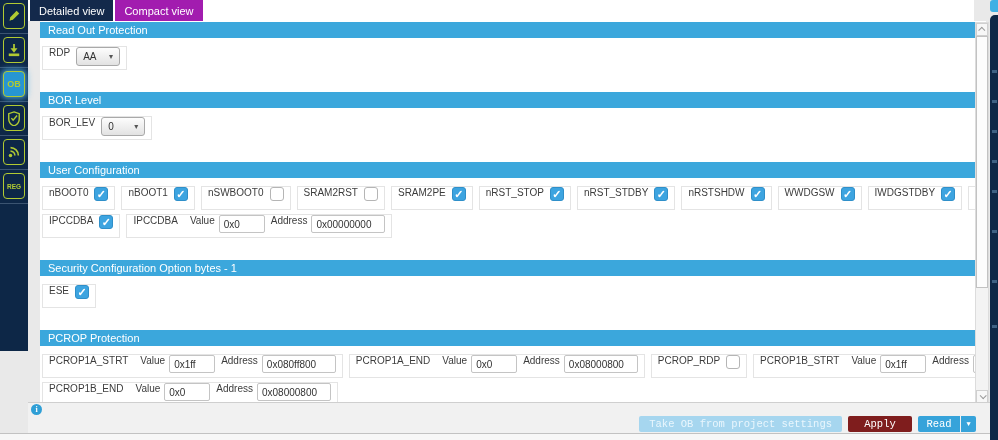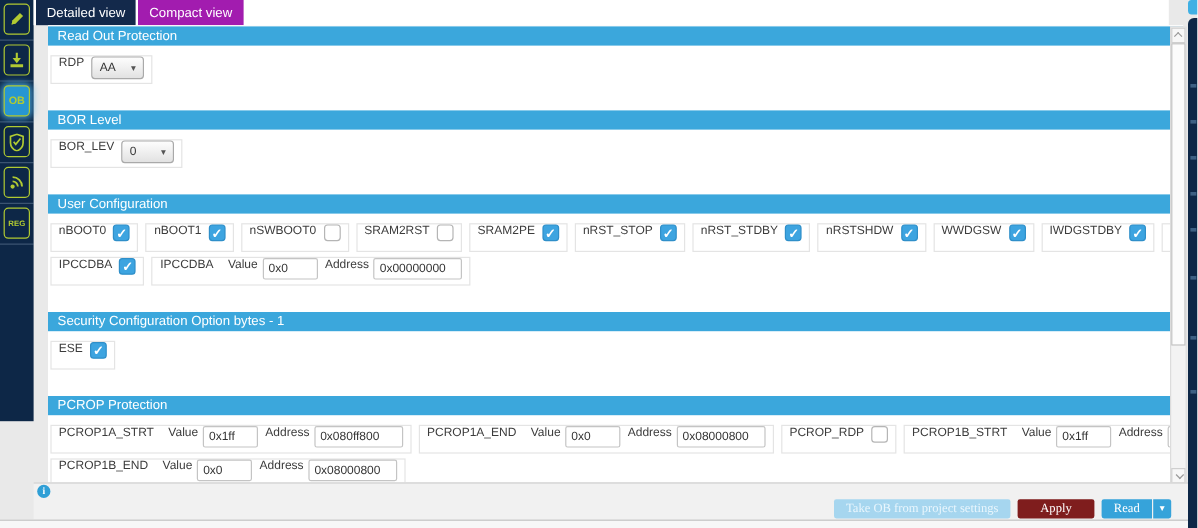--- a/index.html
+++ b/index.html
@@ -61,21 +61,21 @@
   
   .statusbar { position:absolute; left:28px; top:402px; width:962px; height:13px; background:#f1f1f1;
                border-top:1px solid #cfcfcf; display:flex; align-items:center; padding-left:3px; }
   .info-ic { width:11px; height:11px; border-radius:50%; background:#2f9fd6; color:#fff;
              font-size:8px; font-weight:bold; font-family:"Liberation Serif", serif;
              display:inline-flex; align-items:center; justify-content:center; margin-right:5px; flex:0 0 auto; }
   .status-msg { font-size:10px; color:#222; }
   .btnrow { position:absolute; left:28px; top:415px; width:962px; height:18px; background:#f1f1f1;
             display:flex; align-items:center; justify-content:flex-end; padding-right:14px; }
   .btn { height:16px; border:none; border-radius:2px; color:#ffffff; font-size:10.5px;
-         font-family:Liberation Serif, serif; display:inline-flex; align-items:center;
+         font-family:Liberation Mono, monospace; display:inline-flex; align-items:center;
          justify-content:center; cursor:pointer; }
   .btn.takeob { background:#a6d6ef; color:#e9f6fd; padding:0 10px; cursor:default; }
   .btn.apply { background:#7f1d1d; width:64px; margin-left:6px; }
   .btn.read { background:#36a3da; width:42px; margin-left:6px; border-radius:2px 0 0 2px; }
   .btn.read-arr { background:#36a3da; width:15px; margin-left:1px; border-radius:0 2px 2px 0; font-size:7px; }
   .bottomstrip { position:absolute; left:0; top:433px; width:990px; height:7px;
                  background:#f7f7f7; border-top:1px solid #c2c2c2; }
 
   
   .right-chip { position:absolute; left:990px; top:0; width:8px; height:12px; background:#3fb0e4; border-radius:3px 0 0 3px; }

